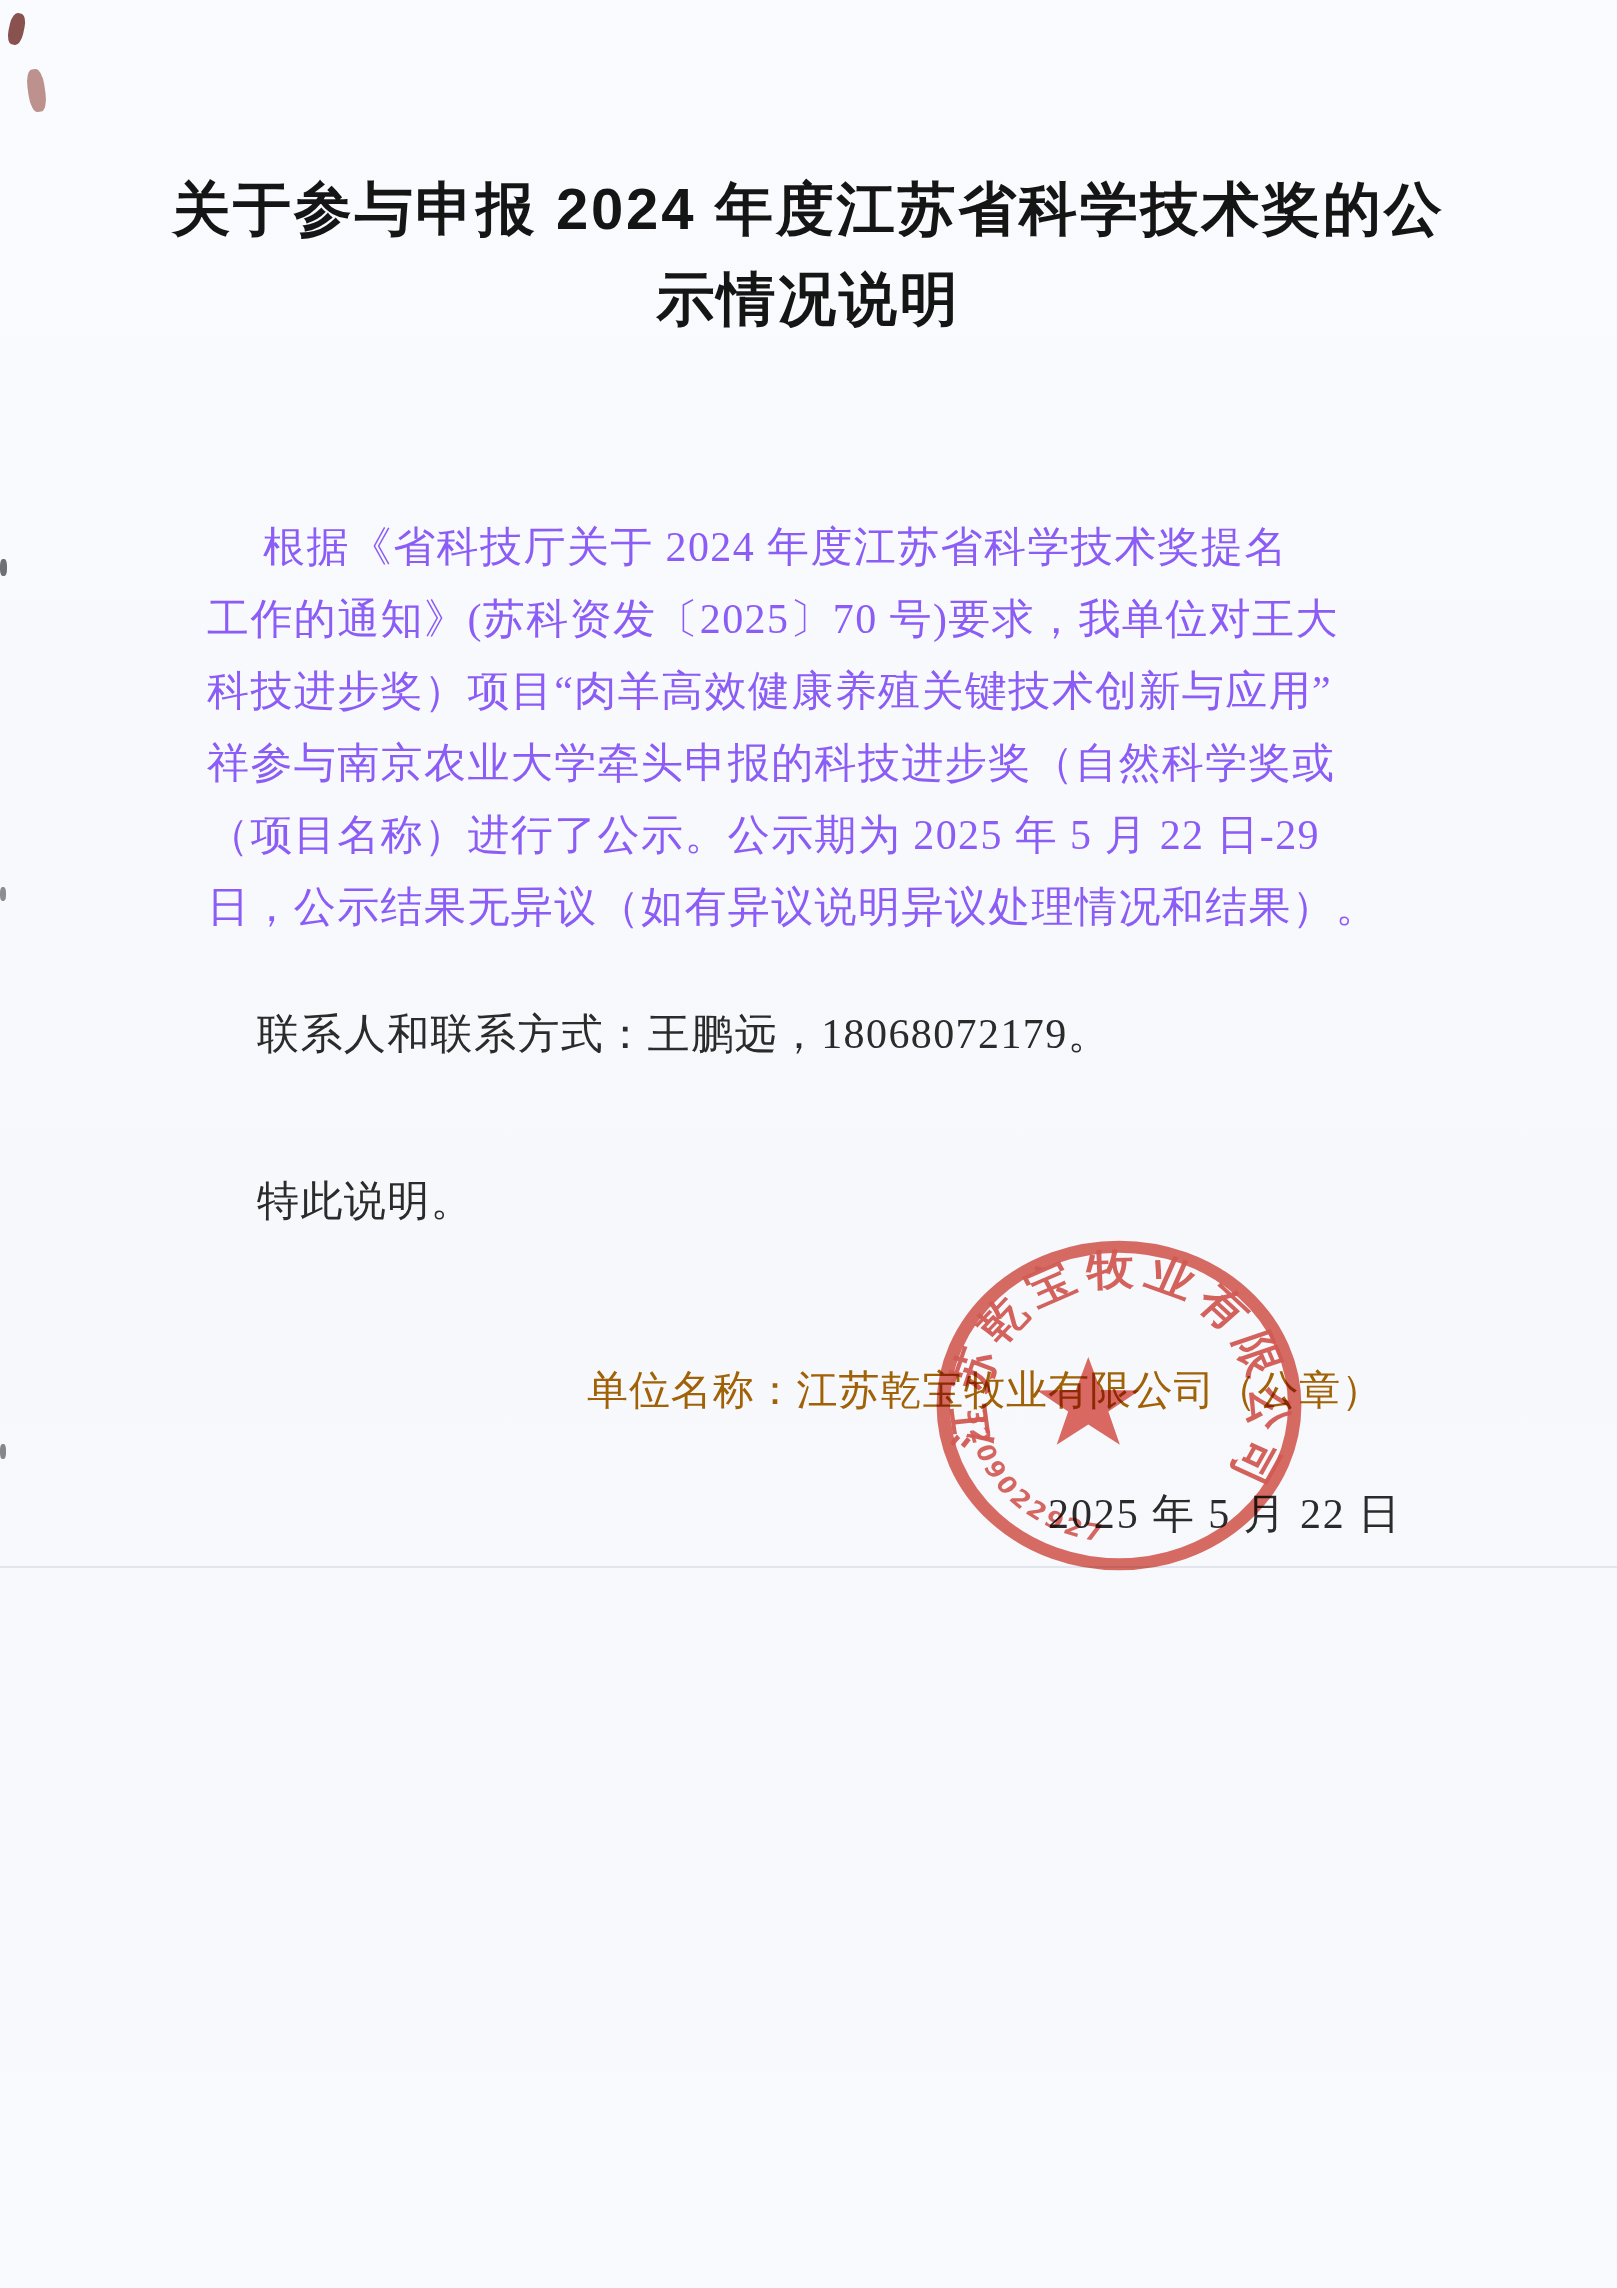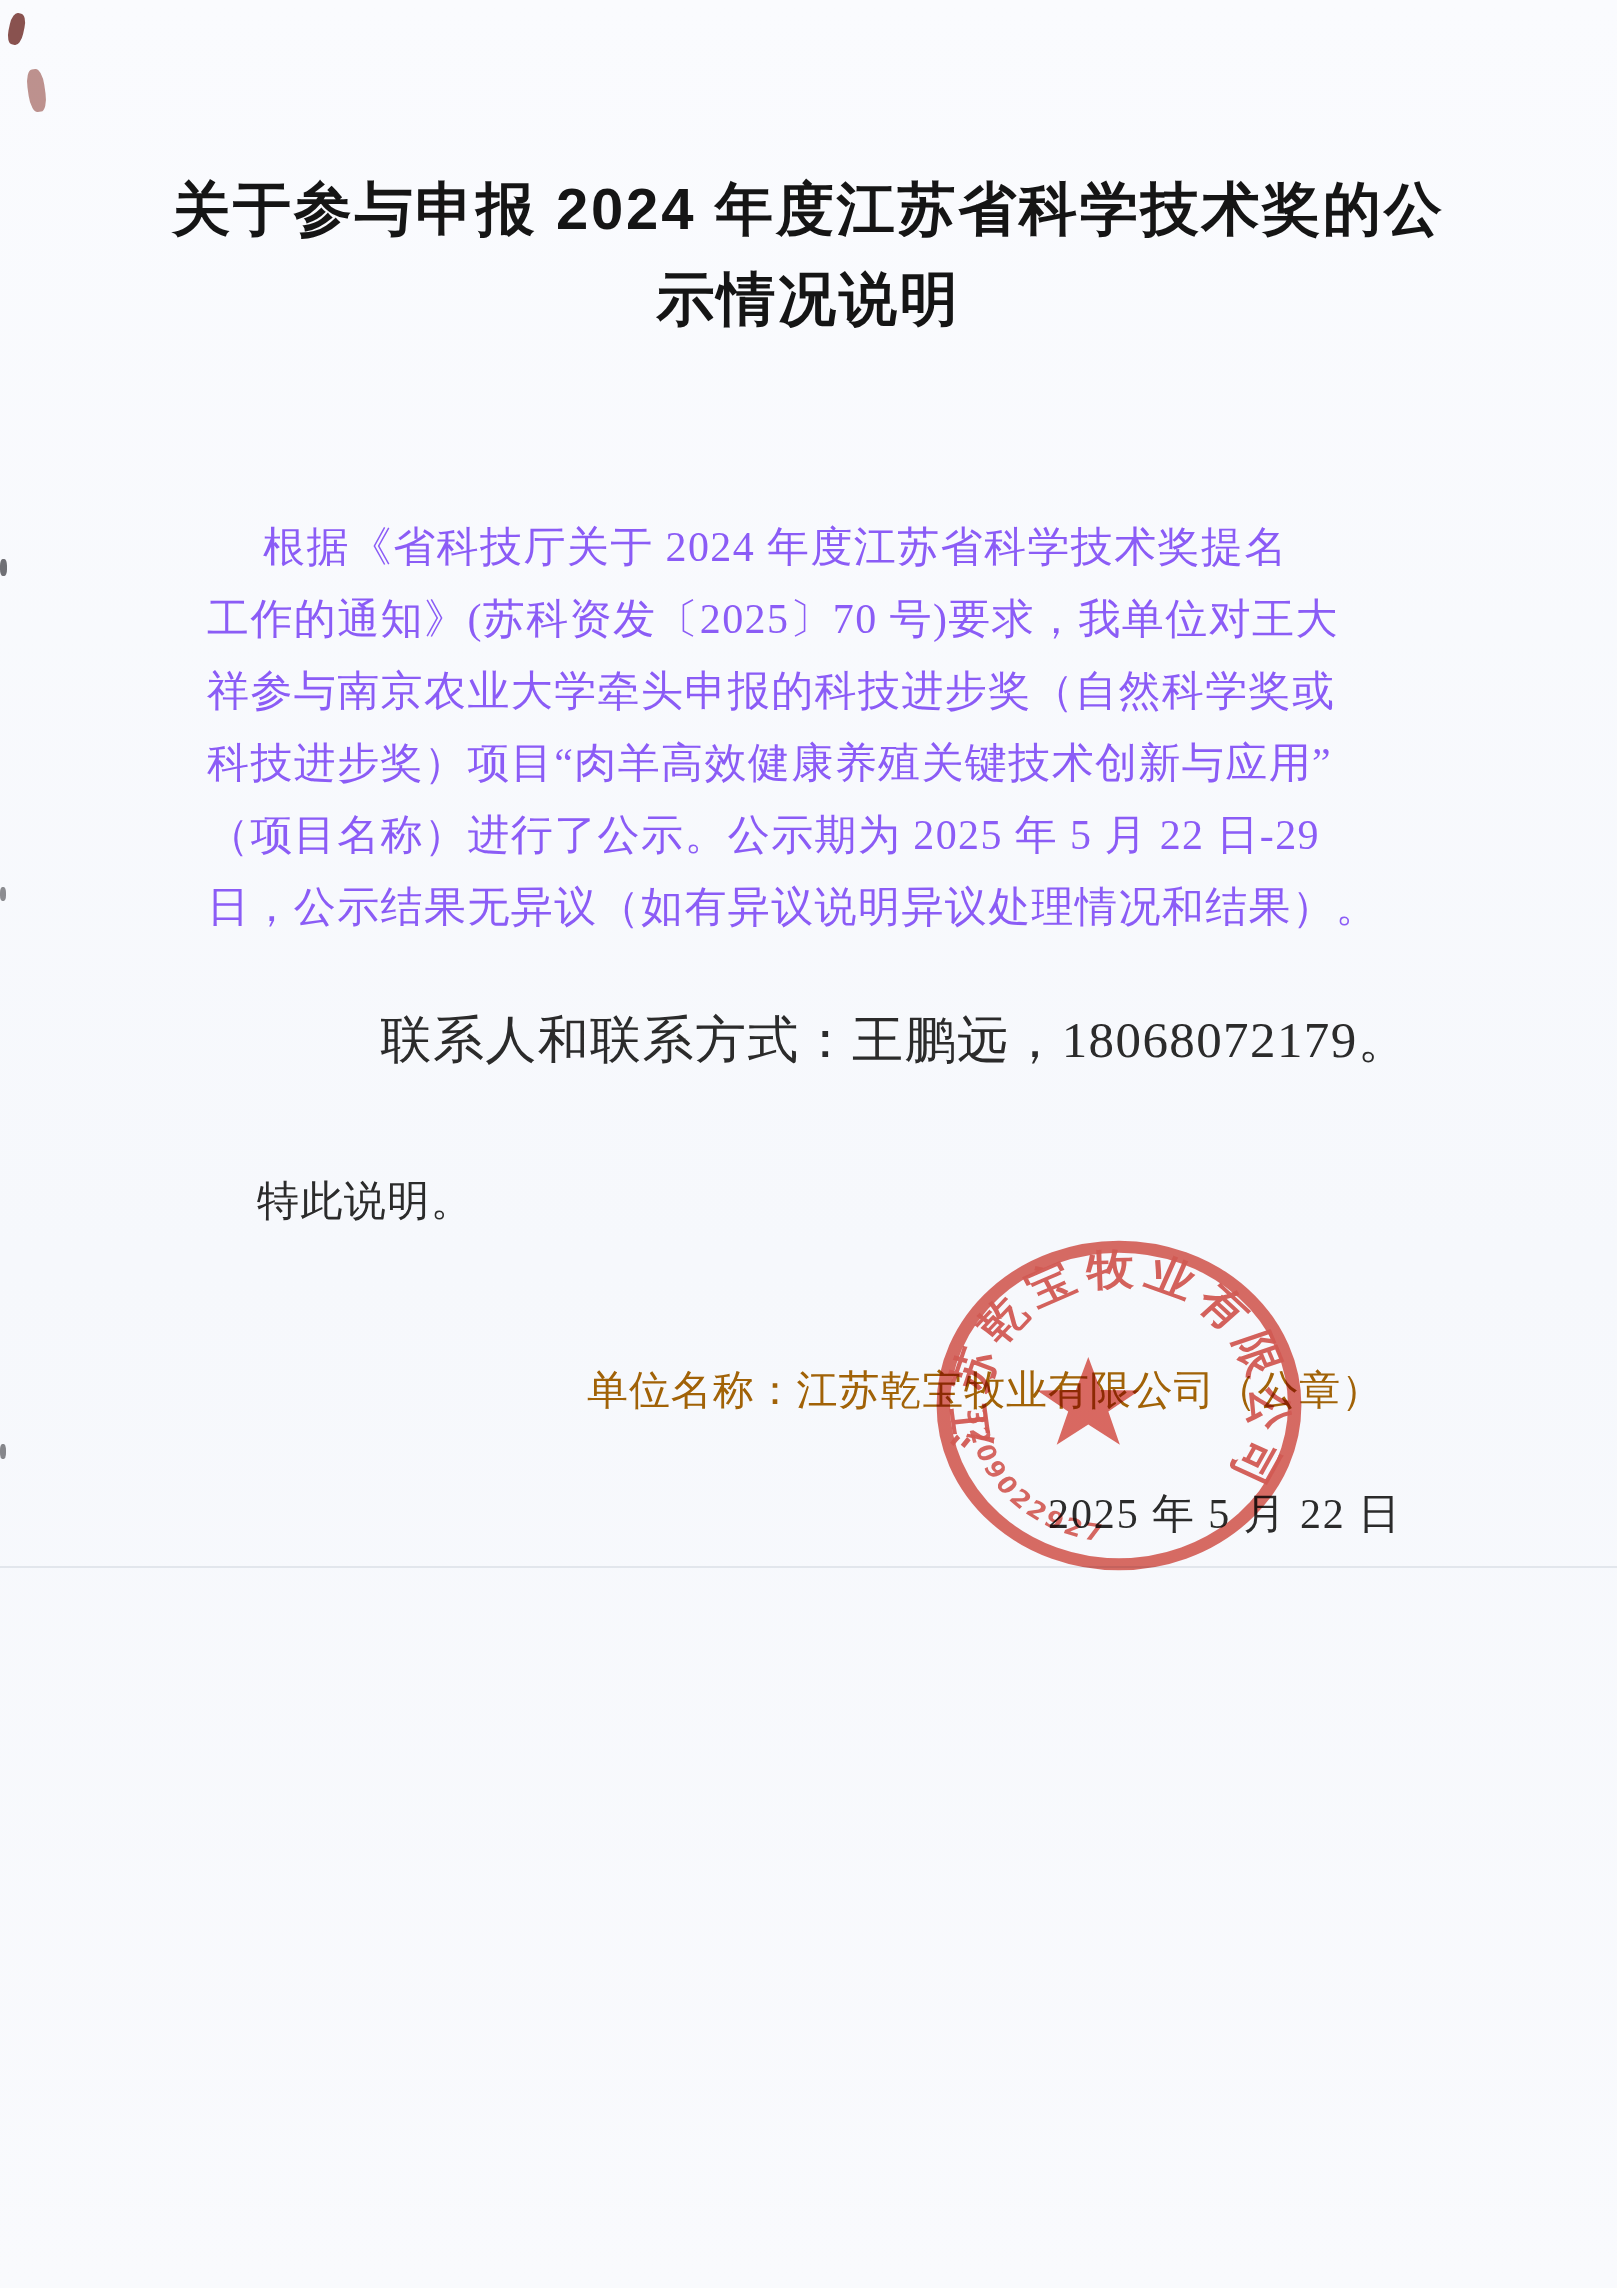--- a/index.html
+++ b/index.html
@@ -19,21 +19,21 @@
     letter-spacing:2.8px;color:#151515;
   }
   .body-block{
     position:absolute;left:207px;top:511px;width:1203px;
     font-size:42px;line-height:72px;letter-spacing:1.4px;color:#8b5cf6;
   }
   .body-line{white-space:nowrap;}
   .body-line.indent{text-indent:56px;}
   .contact-line{
     position:absolute;left:207px;top:1006px;width:1203px;
-    font-size:51px;letter-spacing:1.4px;white-space:nowrap;text-indent:50px;color:#2b2b2b;text-align:right;
+    font-size:42px;letter-spacing:1.4px;white-space:nowrap;text-indent:50px;color:#2b2b2b;
   }
   .closing-line{
     position:absolute;left:207px;top:1149px;width:1203px;
     font-size:42px;letter-spacing:1.4px;white-space:nowrap;text-indent:50px;color:#2b2b2b;margin-top:24px;
   }
   .unit-line{
     position:absolute;left:587px;top:1363px;
     font-size:41px;letter-spacing:0.9px;white-space:nowrap;color:#a16207;
   }
   .date-line{
@@ -61,22 +61,22 @@
 <div class="page">
 
   <div class="doc-title">
     <div>关于参与申报 2024 年度江苏省科学技术奖的公</div>
     <div>示情况说明</div>
   </div>
 
   <div class="body-block">
     <div class="body-line indent">根据《省科技厅关于 2024 年度江苏省科学技术奖提名</div>
     <div class="body-line">工作的通知》(苏科资发〔2025〕70 号)要求，我单位对王大</div>
+    <div class="body-line">科技进步奖）项目“肉羊高效健康养殖关键技术创新与应用”</div>
     <div class="body-line">祥参与南京农业大学牵头申报的科技进步奖（自然科学奖或</div>
-    <div class="body-line">科技进步奖）项目“肉羊高效健康养殖关键技术创新与应用”</div>
     <div class="body-line">（项目名称）进行了公示。公示期为 2025 年 5 月 22 日-29</div>
     <div class="body-line">日，公示结果无异议（如有异议说明异议处理情况和结果）。</div>
   </div>
 
   <div class="contact-line">联系人和联系方式：王鹏远，18068072179。</div>
 
   <div class="closing-line">特此说明。</div>
 
   <div class="unit-line">单位名称：江苏乾宝牧业有限公司（公章）</div>
 

